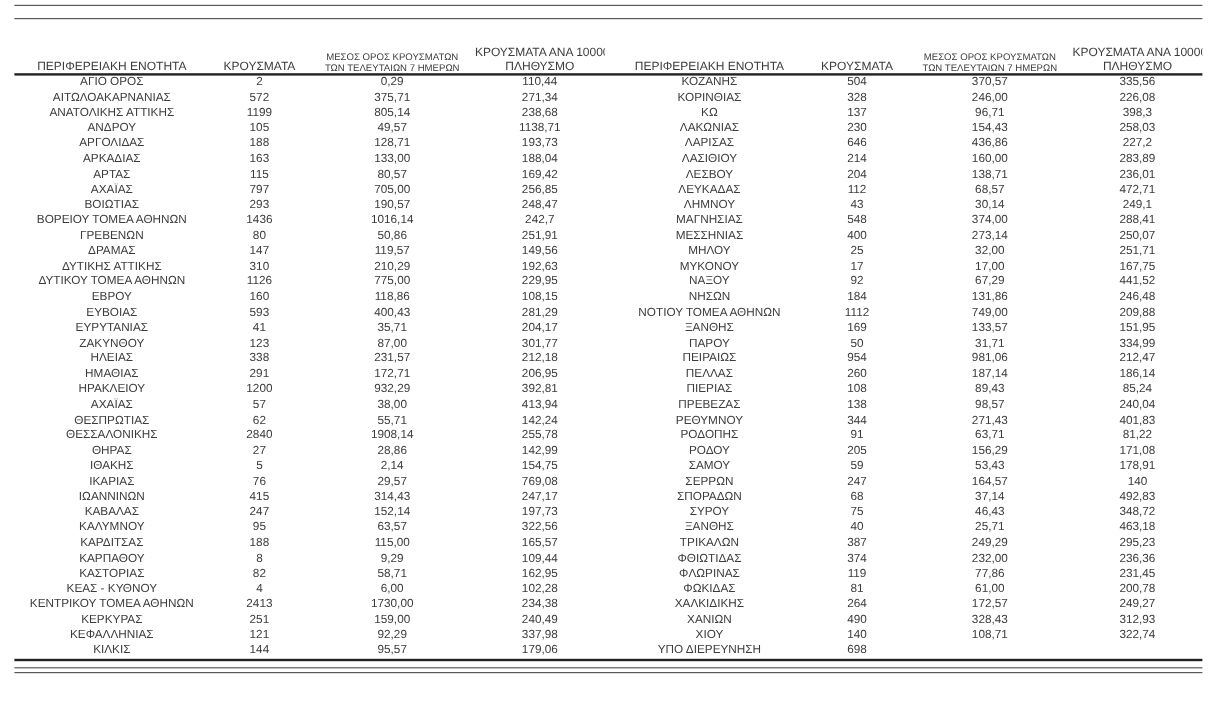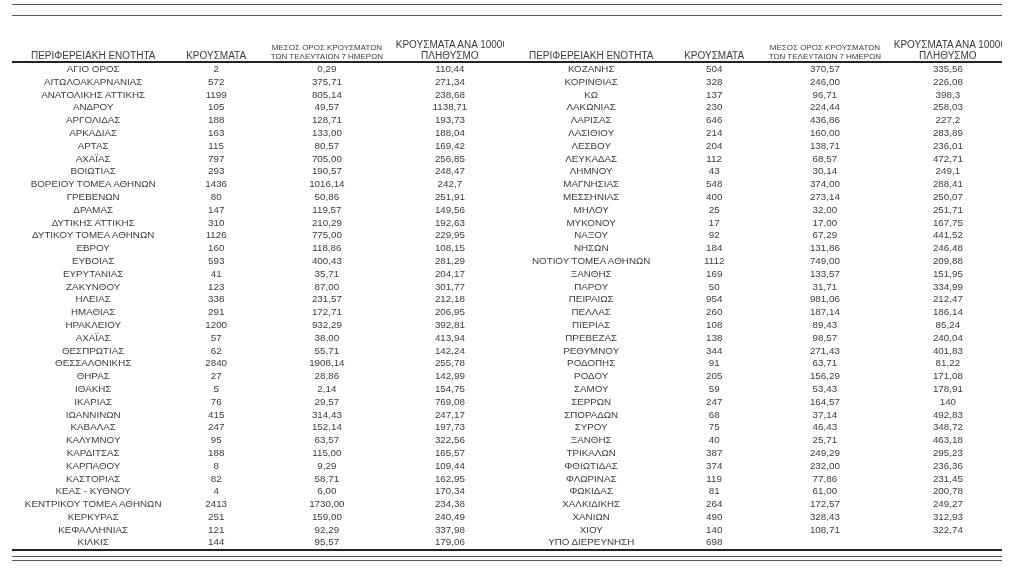--- a/index.html
+++ b/index.html
@@ -307,21 +307,21 @@
           <tr>
             <td>ΚΑΣΤΟΡΙΑΣ</td>
             <td>82</td>
             <td>58,71</td>
             <td>162,95</td>
           </tr>
           <tr>
             <td>ΚΕΑΣ - ΚΥΘΝΟΥ</td>
             <td>4</td>
             <td>6,00</td>
-            <td>170,34</td>
+            <td>102,28</td>
           </tr>
           <tr>
             <td>ΚΕΝΤΡΙΚΟΥ ΤΟΜΕΑ ΑΘΗΝΩΝ</td>
             <td>2413</td>
             <td>1730,00</td>
             <td>234,38</td>
           </tr>
           <tr>
             <td>ΚΕΡΚΥΡΑΣ</td>
             <td>251</td>
@@ -379,21 +379,21 @@
           </tr>
           <tr>
             <td>ΚΩ</td>
             <td>137</td>
             <td>96,71</td>
             <td>398,3</td>
           </tr>
           <tr>
             <td>ΛΑΚΩΝΙΑΣ</td>
             <td>230</td>
-            <td>224,44</td>
+            <td>154,43</td>
             <td>258,03</td>
           </tr>
           <tr>
             <td>ΛΑΡΙΣΑΣ</td>
             <td>646</td>
             <td>436,86</td>
             <td>227,2</td>
           </tr>
           <tr>
             <td>ΛΑΣΙΘΙΟΥ</td>

